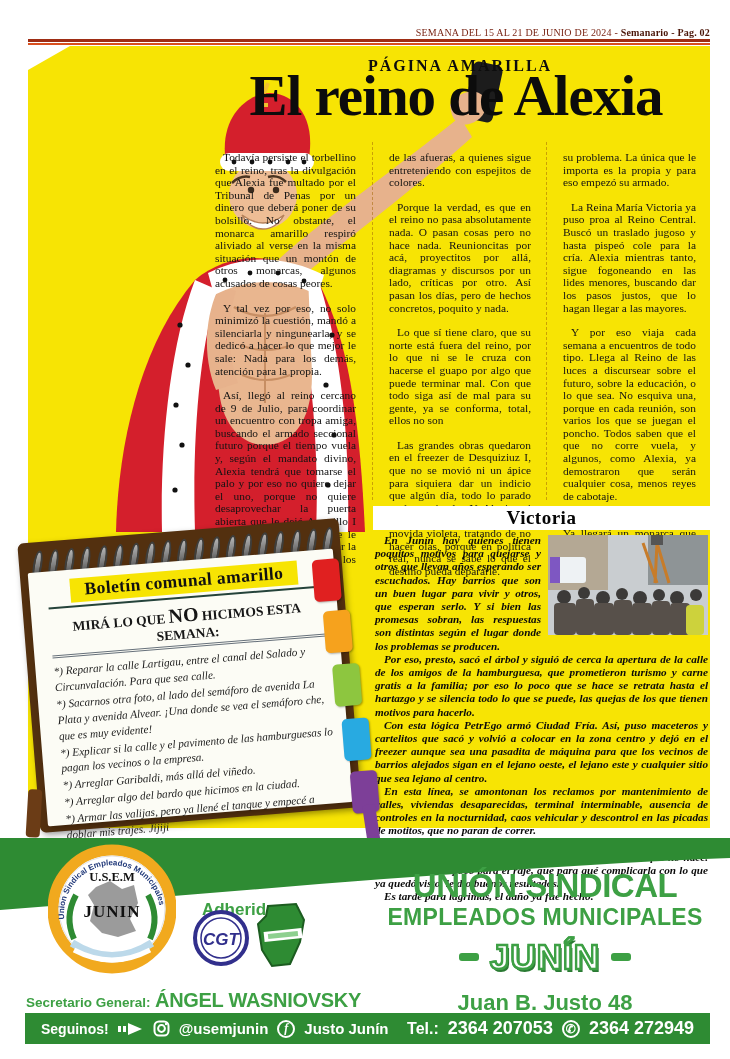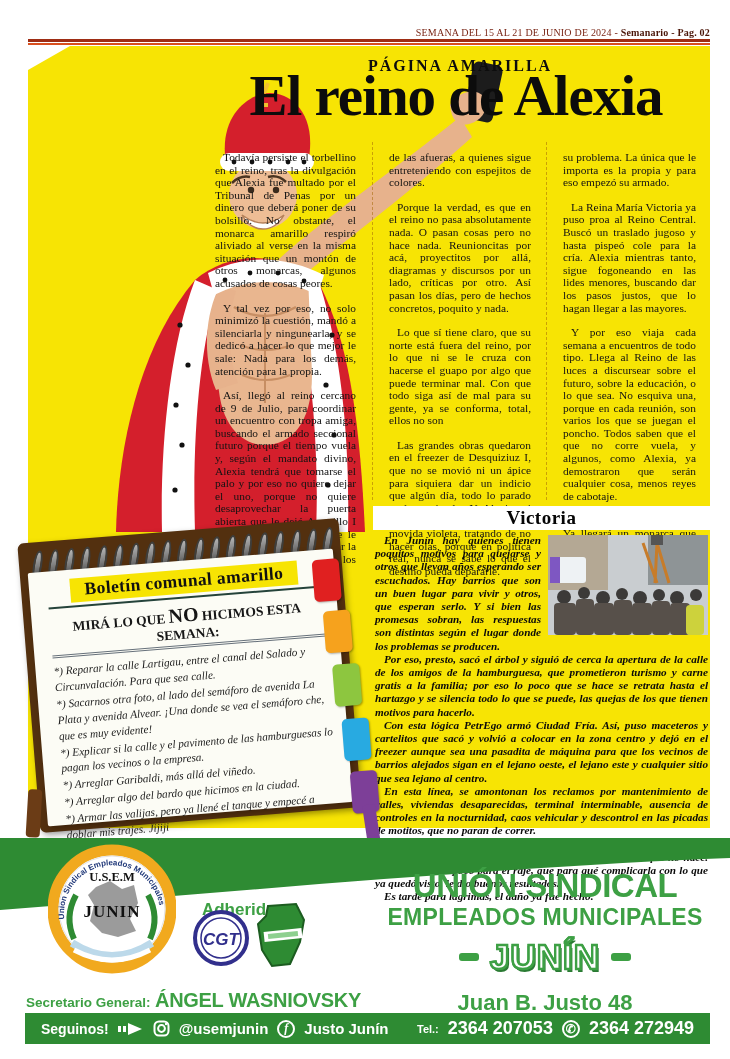--- a/index.html
+++ b/index.html
@@ -96,21 +96,21 @@
                    text-shadow:-1px -1px 0 #3da044,1px -1px 0 #3da044,
                                -1px 1px 0 #3da044,1px 1px 0 #3da044,2px 3px 0 #2a7a33;}
   .org-addr{margin-top:13px;font-size:22px;font-weight:900;}
   .social-bar{position:absolute;left:25px;top:1013px;width:685px;height:31px;background:#2e8b33;
               display:flex;align-items:center;justify-content:space-between;
               padding:0 16px;box-sizing:border-box;color:#ffffff;
               font-family:"Liberation Sans",sans-serif;}
   .sb-group{display:flex;align-items:center;gap:9px;}
   .sb-seguinos{font-size:14px;font-weight:bold;}
   .sb-handle{font-size:15px;font-weight:bold;}
-  .sb-tel-lbl{font-size:11px;font-weight:bold;}
+  .sb-tel-lbl{font-size:16px;font-weight:bold;}
   .sb-tel{font-size:18px;font-weight:900;}
   .circle-icon{display:inline-flex;width:18px;height:18px;border:2px solid #fff;border-radius:50%;
                align-items:center;justify-content:center;font-size:12px;font-weight:bold;box-sizing:border-box;}
 </style>
 </head>
 <body>
 
 <div class="masthead"><span>SEMANA DEL 15 AL 21 DE JUNIO DE 2024 - </span><b>Semanario</b><b> - Pag. 02</b></div>
 <div class="rule rule1"></div>
 <div class="rule rule2"></div>

